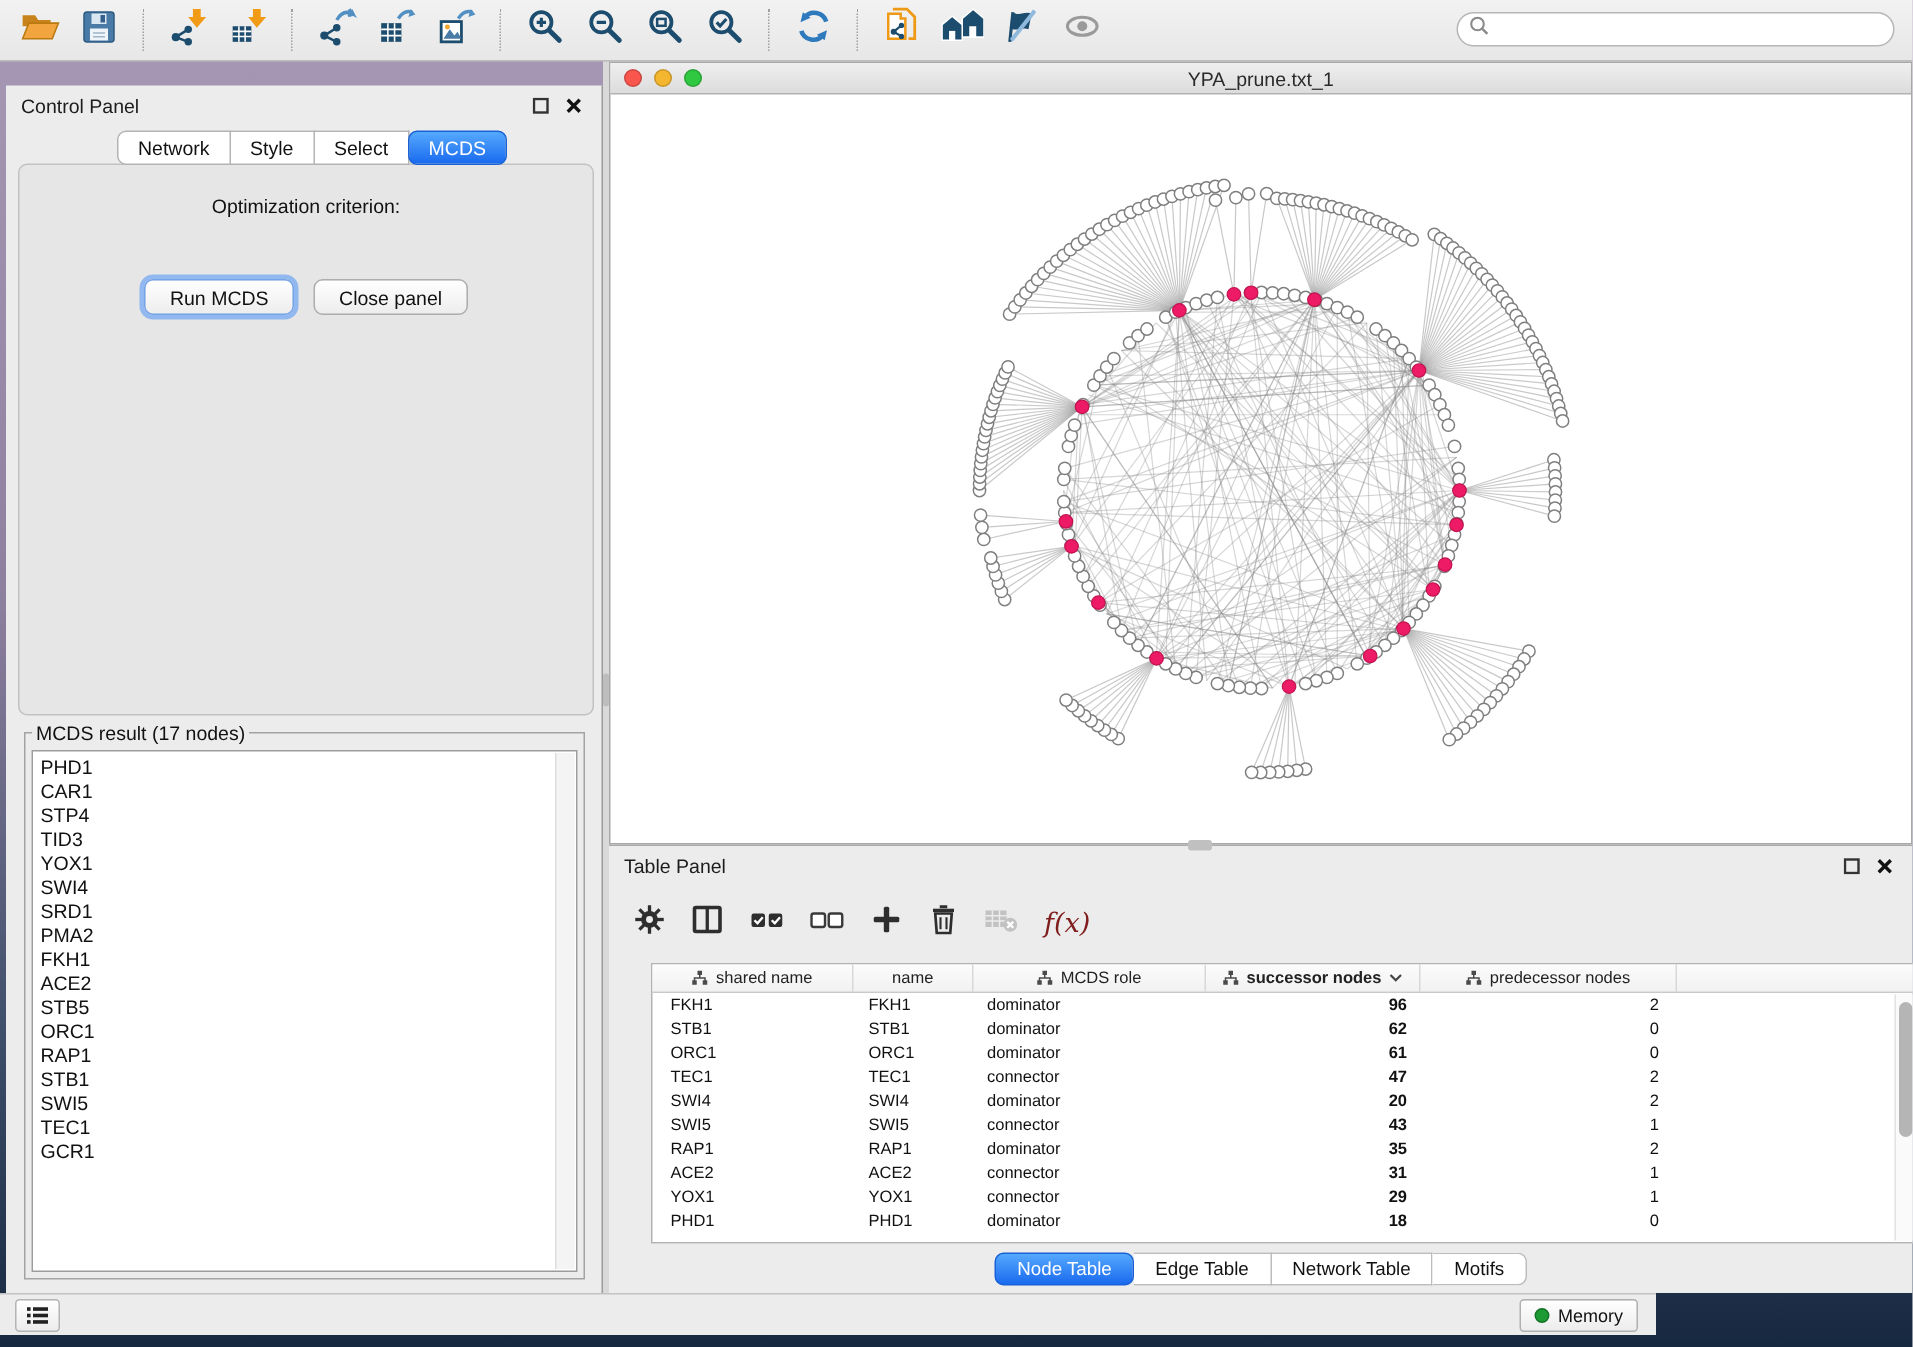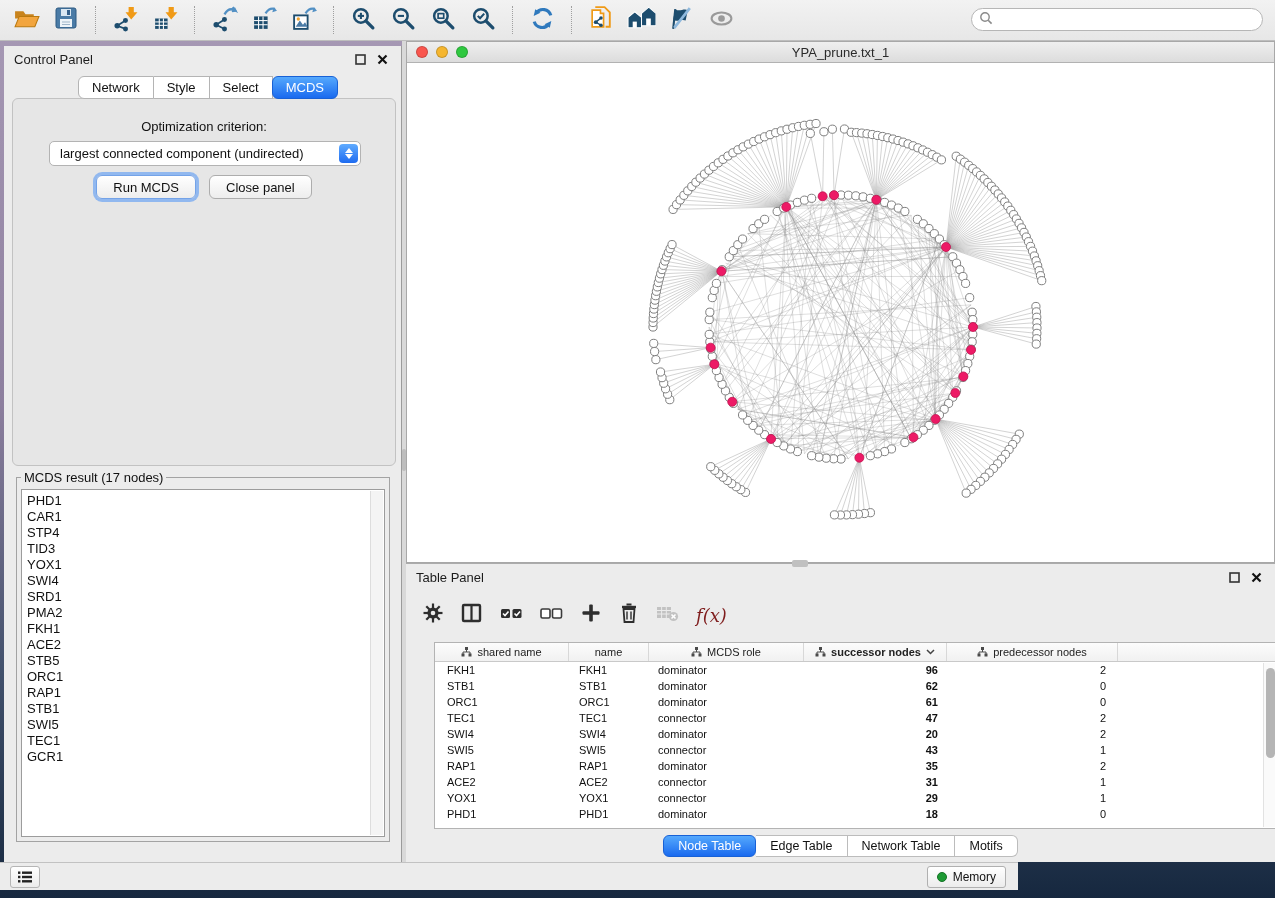--- a/index.html
+++ b/index.html
@@ -7,21 +7,21 @@
   body{font-family:"Liberation Sans",sans-serif;background:linear-gradient(180deg,#a89ab6 0%,#8d7f9e 45%,#42516c 75%,#16283f 100%);position:relative;}
 
   
   .toolbar{position:absolute;left:0;top:0;width:1275px;height:41px;background:linear-gradient(#f2f2f2,#e7e7e7);border-bottom:1px solid #bdbdbd;display:flex;align-items:center;padding-left:6px;}
   .tbtn{width:40px;height:34px;display:flex;align-items:center;justify-content:center;flex:0 0 auto;}
   .sep{width:1px;height:28px;border-left:1px dotted #9f9f9f;margin:0 9px;flex:0 0 auto;}
   .search-wrap{position:absolute;right:12px;top:8px;width:292px;height:23px;border:1px solid #b6b6b6;border-radius:12px;background:#fff;display:flex;align-items:center;padding-left:7px;}
   .search-wrap input{border:none;outline:none;flex:1;height:19px;font-size:12px;background:transparent;margin-left:5px;}
 
   
-  .control-panel{position:absolute;left:4px;top:46px;width:398px;height:821px;background:#ececec;border-right:1px solid #9b9b9b;}
+  .control-panel{position:absolute;left:4px;top:57px;width:398px;height:821px;background:#ececec;border-right:1px solid #9b9b9b;}
   .panel-titlebar{height:26px;display:flex;align-items:center;padding:0 10px;font-size:13px;color:#1c1c1c;}
   .panel-titlebar .title{flex:1;}
   .win-ico{width:18px;height:16px;display:flex;align-items:center;justify-content:center;margin-left:4px;}
   .cp-tabs{position:absolute;left:74px;top:30px;height:23px;display:flex;z-index:3;}
   .cp-tab{height:23px;padding:0 13px;background:#fff;border:1px solid #b4b4b4;border-left:none;font-size:13px;display:flex;align-items:center;color:#111;}
   .cp-tab:first-child{border-left:1px solid #b4b4b4;border-radius:6px 0 0 6px;}
   .cp-tab.active{background:linear-gradient(#55a9fd,#1a6aef);color:#fff;border:1px solid #1861d6;border-radius:6px;margin-left:-1px;}
   .cp-content{position:absolute;left:8px;top:52px;width:384px;height:368px;background:#e6e6e6;border:1px solid #c2c2c2;border-radius:6px;padding-left:38px;}
   .opt-label{position:absolute;left:0;width:100%;top:20px;text-align:center;font-size:13px;color:#111;}
   .dropdown{position:absolute;left:36px;top:42px;width:312px;height:25px;background:#fff;border:1px solid #b3b3b3;border-radius:5px;font-size:13px;display:flex;align-items:center;padding-left:10px;color:#111;}
@@ -70,21 +70,21 @@
   .th.c1,.th.c2,.th.c3,.th.c4,.th.c5{padding:0;}
   .tscroll{position:absolute;top:20px;right:1px;bottom:1px;width:14px;background:#fafafa;border-left:1px solid #e2e2e2;}
   .tthumb{position:absolute;left:2px;top:5px;width:9px;height:90px;background:#b5b5b5;border-radius:5px;}
   .tp-tabs{position:absolute;left:0;right:0;top:271px;display:flex;justify-content:center;}
   .tp-tab{height:22px;padding:0 14px;background:#fff;border:1px solid #bcbcbc;border-left:none;font-size:12.5px;display:flex;align-items:center;color:#111;}
   .tp-tab:first-child{border-left:1px solid #bcbcbc;border-radius:6px 0 0 6px;}
   .tp-tab:last-child{border-radius:0 6px 6px 0;}
   .tp-tab.active{background:linear-gradient(#55a9fd,#1a6aef);color:#fff;border:1px solid #1861d6;border-radius:6px;}
 
   
-  .statusbar{position:absolute;left:0;top:862px;width:1018px;height:28px;background:#ececec;border-top:1px solid #c2c2c2;}
+  .statusbar{position:absolute;left:0;top:862px;width:1104px;height:28px;background:#ececec;border-top:1px solid #c2c2c2;}
   .list-btn{position:absolute;left:10px;top:3px;width:30px;height:22px;background:linear-gradient(#fff,#ececec);border:1px solid #b5b5b5;border-radius:3px;display:flex;align-items:center;justify-content:center;}
   .mem-btn{position:absolute;right:12px;top:3px;height:22px;background:linear-gradient(#fff,#ececec);border:1px solid #b0b0b0;border-radius:3px;display:flex;align-items:center;padding:0 9px;font-size:12px;color:#111;gap:6px;}
   .mem-dot{width:10px;height:10px;border-radius:50%;background:#1d9a34;border:1px solid #147326;}
 </style>
 </head>
 <body>
 
 <div class="toolbar">
   <div class="tbtn">
       <span><svg width="27" height="27" viewBox="0 0 26 26">
@@ -252,24 +252,20 @@
       </span>
   </div>
   <div class="cp-tabs">
       <div class="cp-tab">Network</div>
       <div class="cp-tab">Style</div>
       <div class="cp-tab">Select</div>
       <div class="cp-tab active">MCDS</div>
     </div>
   <div class="cp-content">
     <div class="opt-label">Optimization criterion:</div>
-    <div class="dropdown">
-      <span>largest connected component (undirected)</span>
-      <span class="stepper"></span>
-    </div>
     <div class="btn-row">
       <button class="mac-btn focused">Run MCDS</button>
       <button class="mac-btn">Close panel</button>
     </div>
   </div>
   <fieldset class="mcds-result">
     <legend>MCDS result (17 nodes)</legend>
     <div class="mcds-list">
 
     <div class="mcds-item">PHD1</div>

